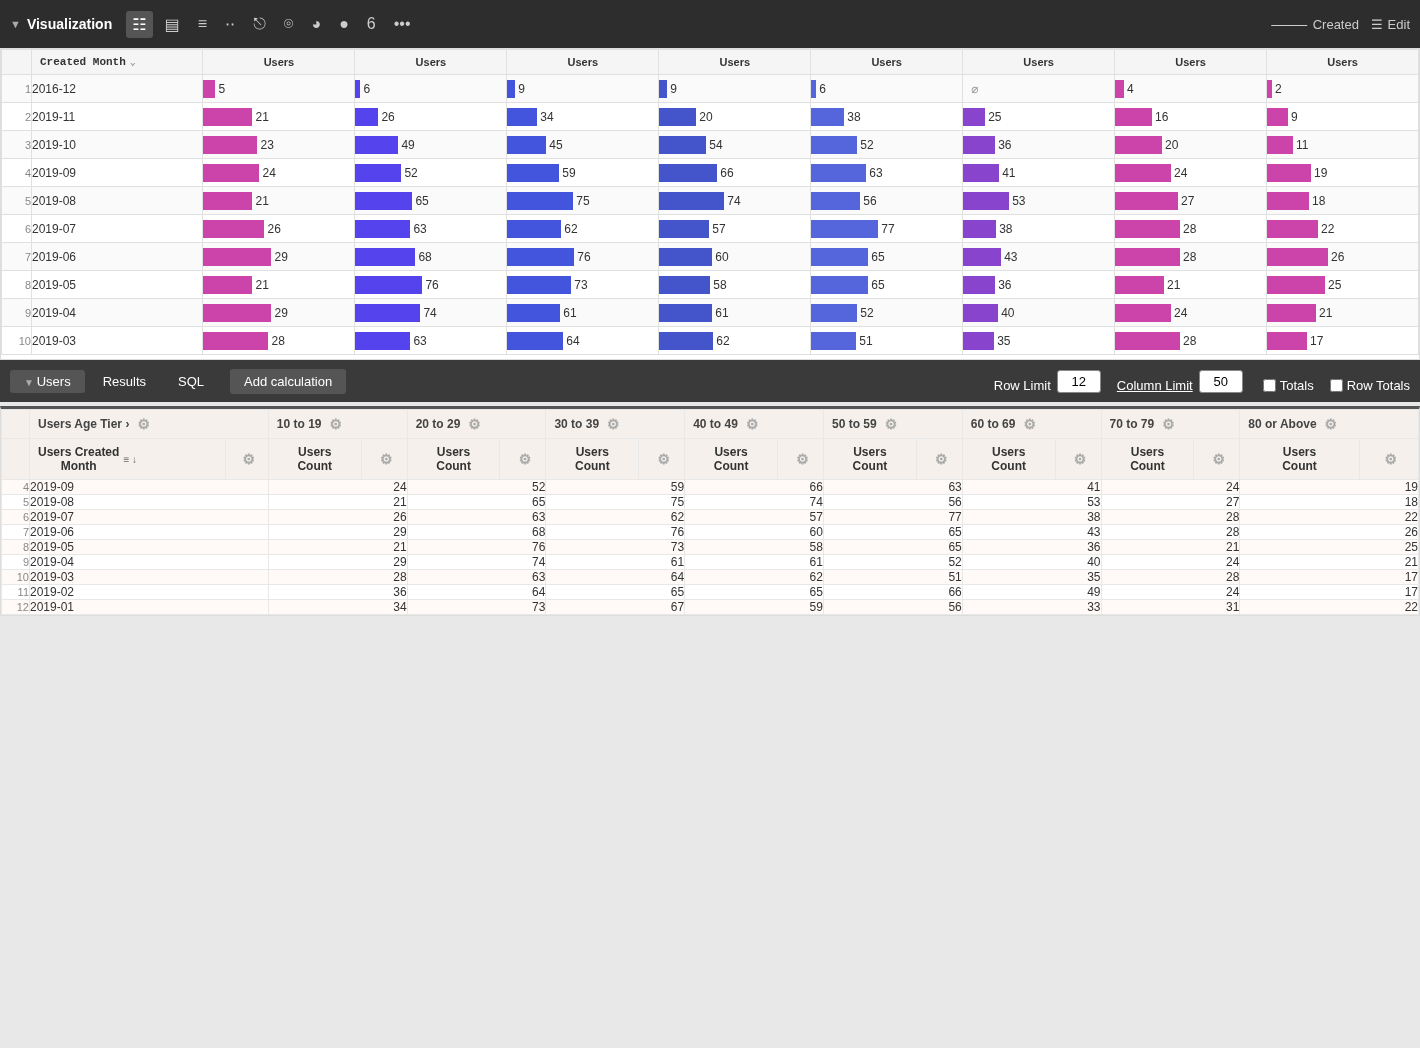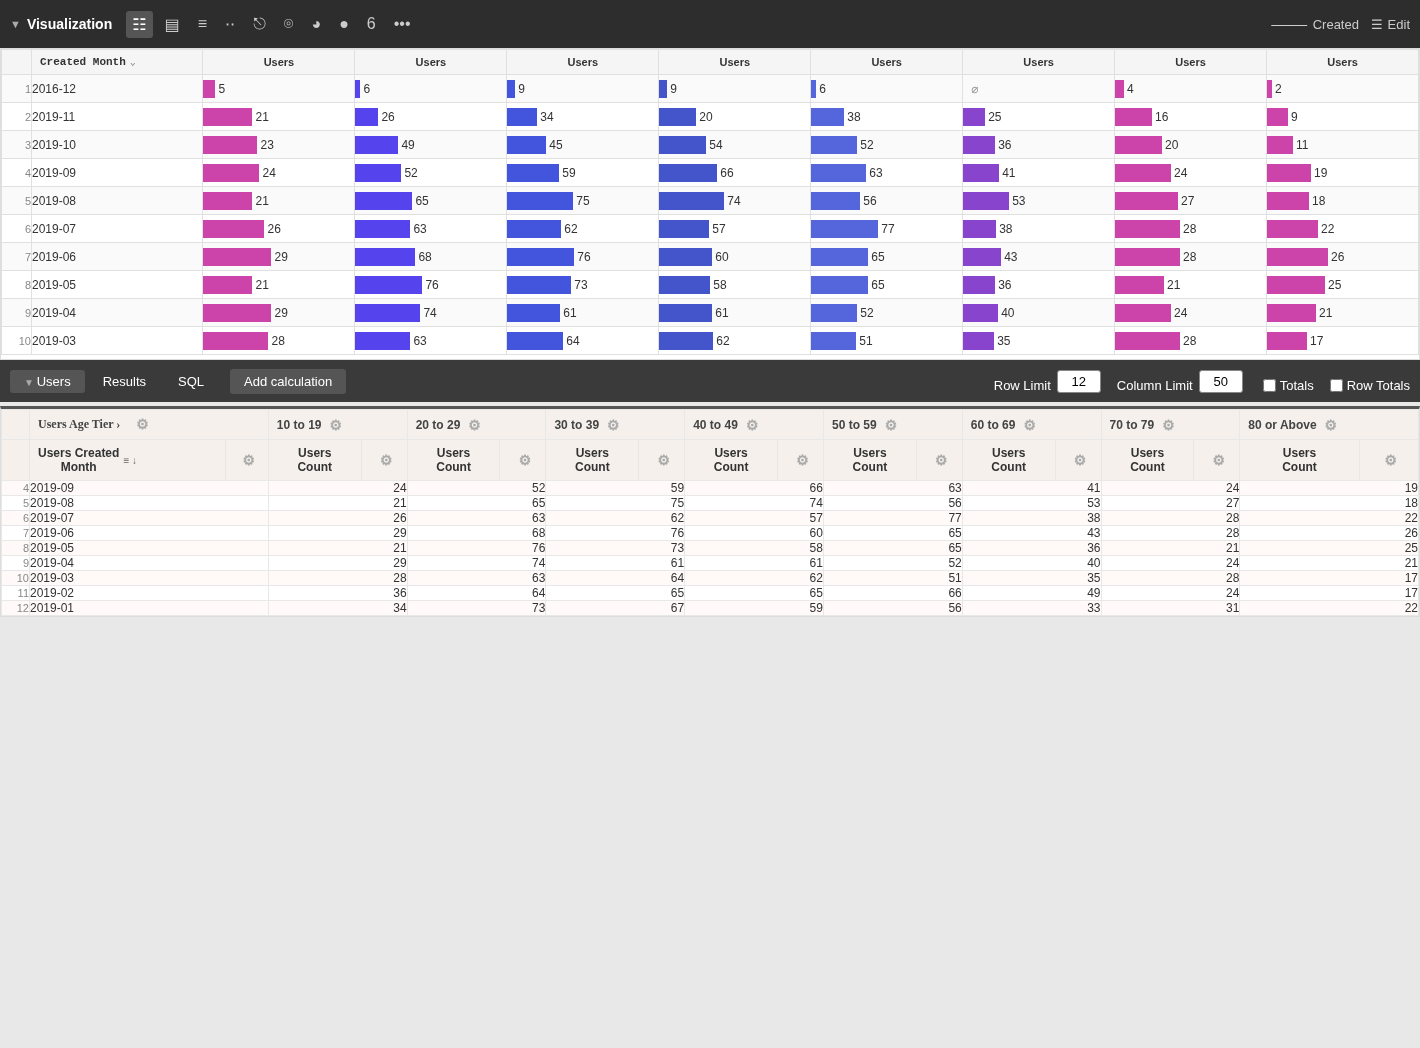--- a/index.html
+++ b/index.html
@@ -856,42 +856,42 @@
     </div>
 
     <button class="add-calc-btn">
       <span>Add calculation</span>
     </button>
 
     <div class="limit-section">
       <span>Row Limit</span>
       <input class="limit-input" type="text" value="12" style="">
 
-      <span style="margin-left:10px;">Column Limit</span>
+      <span style="margin-left:10px;text-decoration:underline;">Column Limit</span>
       <input class="limit-input" type="text" value="50" style="">
 
       <label class="checkbox-label" style="margin-left:14px;">
         <input type="checkbox" style="">
         <span>Totals</span>
       </label>
 
       <label class="checkbox-label" style="margin-left:10px;">
         <input type="checkbox" style="">
         <span>Row Totals</span>
       </label>
     </div>
   </div>
 
   <div class="data-panel">
     <table class="results-table">
       <thead>
         <tr class="results-header-row-1">
           <th style="width:28px;background:#f5f0eb;"></th>
           <th style="background:#f5f0eb;padding:6px 8px;font-weight:600;font-size:12px;" colspan="2">
-            <div style="display:flex;align-items:center;gap:12px;font-family:Liberation Serif, serif;">
+            <div style="display:flex;align-items:center;gap:4px;">
               <span>Users Age Tier ›</span>
               <span class="gear-icon">⚙</span>
             </div>
           </th>
           <th style="background:#f5f0eb;padding:6px 8px;font-size:12px;" colspan="2">
             <div style="display:flex;align-items:center;gap:4px;">
               <span>10 to 19</span>
               <span class="gear-icon">⚙</span>
             </div>
           </th>

